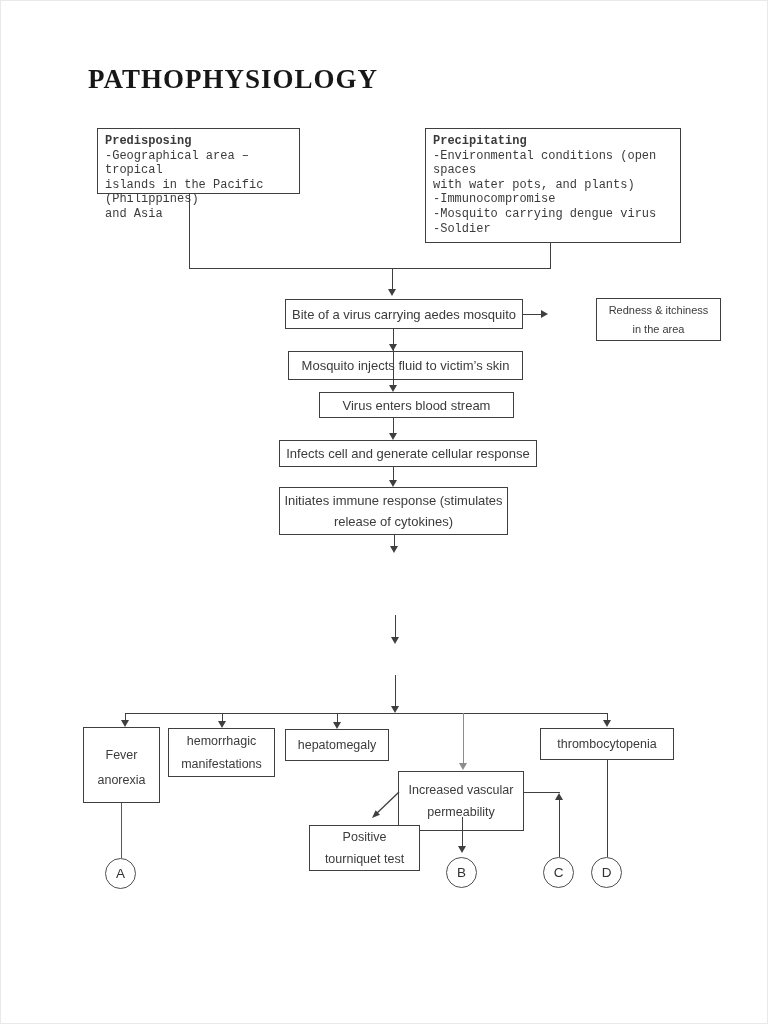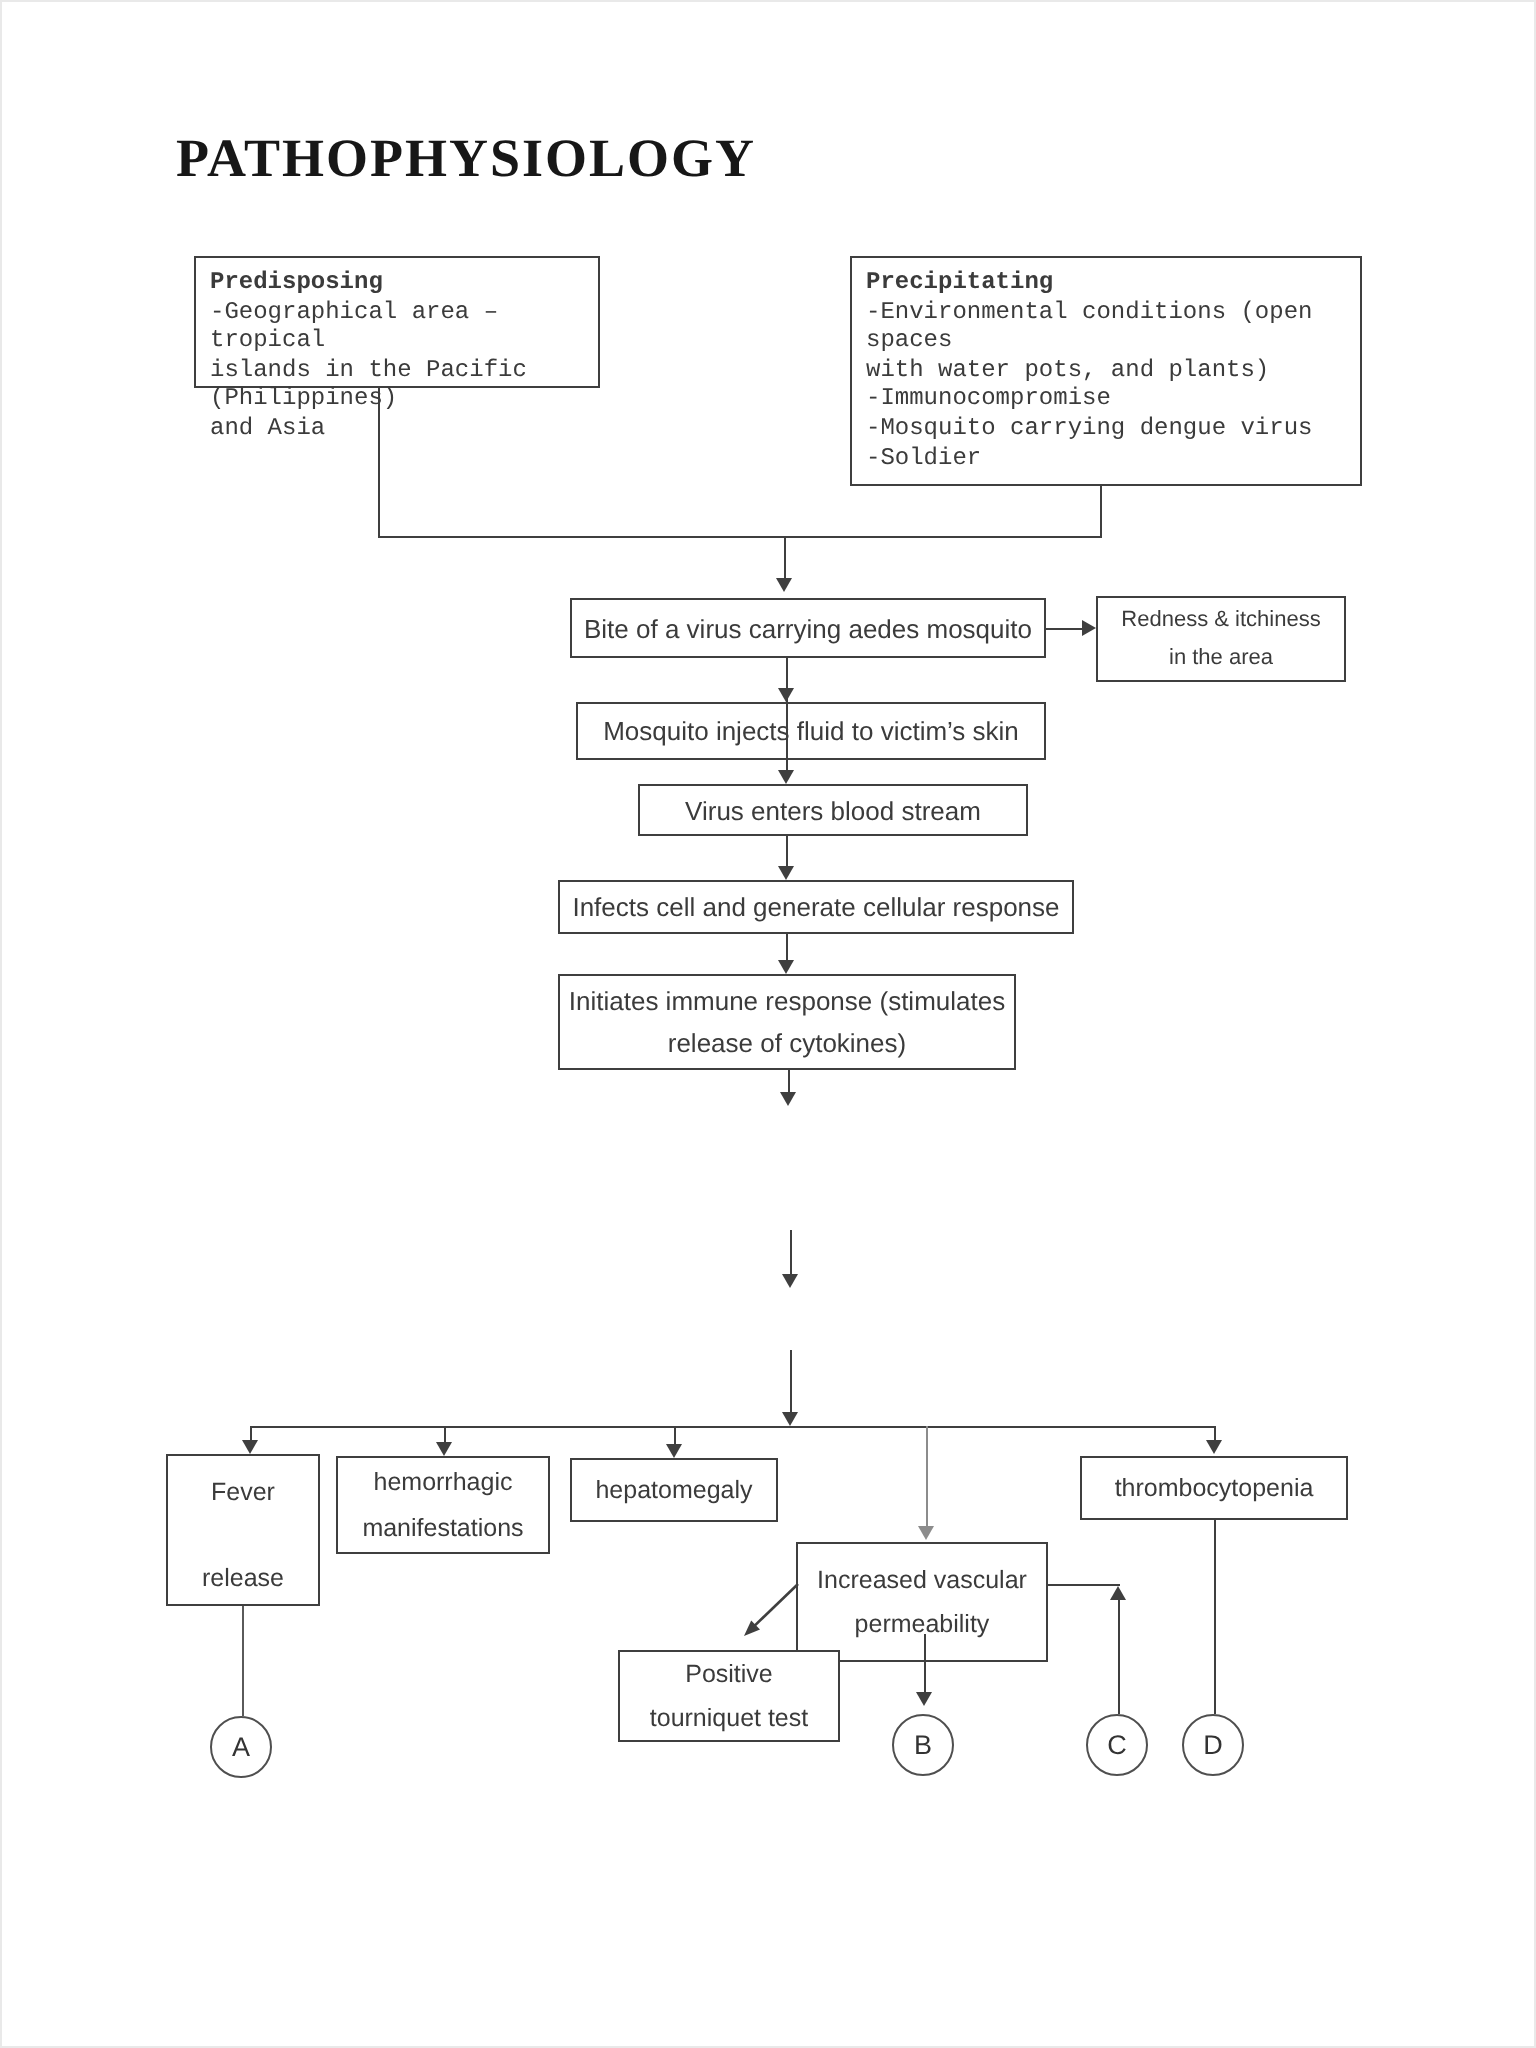--- a/index.html
+++ b/index.html
@@ -11,23 +11,23 @@
   .title{
     position:absolute;left:88px;top:64px;margin:0;
     font-family:"Liberation Serif",serif;font-weight:bold;
     font-size:27px;letter-spacing:1px;color:#171717;
   }
   .box{position:absolute;box-sizing:border-box;border:1px solid #3f3f3f;background:#ffffff;}
   .factor{font-size:12px;line-height:14.6px;padding:5px 7px;text-align:left;font-family:Liberation Mono, monospace;}
   .factor .hd{font-weight:bold;}
   .node{display:flex;flex-direction:column;align-items:center;justify-content:center;text-align:center;font-size:13px;line-height:21px;}
   .node.topalign{justify-content:flex-start;padding-top:5px;}
-  .node.small{font-size:11px;line-height:19px;}
+  .node.small{font-size:11px;line-height:19px;margin-left:48px;}
   .node.outcome{font-size:12.5px;}
-  .node.spread{line-height:25px;justify-content:space-between;padding-top:6px;}
+  .node.spread{line-height:25px;justify-content:center;padding-top:6px;}
   .hline,.vline{position:absolute;background:#3f3f3f;}
   .hline{height:1px;}
   .vline{width:1px;}
   .gray-l{background:#8c8c8c;}
   .arr{position:absolute;width:0;height:0;}
   .arr.down{border-left:4px solid transparent;border-right:4px solid transparent;border-top:7px solid #3f3f3f;}
   .arr.down.gray-a{border-top-color:#8c8c8c;}
   .arr.up{border-left:4px solid transparent;border-right:4px solid transparent;border-bottom:7px solid #3f3f3f;}
   .arr.right{border-top:4px solid transparent;border-bottom:4px solid transparent;border-left:7px solid #3f3f3f;}
   .circle{
@@ -83,21 +83,21 @@
 
   <div class="box node" style="left:279px;top:487px;width:229px;height:48px">
     <div>Initiates immune response (stimulates</div>
     <div>release of cytokines)</div>
   </div>
 
 
 
   <div class="box node outcome spread" style="left:83px;top:727px;width:77px;height:76px">
     <div>Fever</div>
-    <div>release</div>
+    <div>anorexia</div>
   </div>
 
   <div class="box node outcome" style="left:168px;top:728px;width:107px;height:49px;line-height:23px">
     <div>hemorrhagic</div>
     <div>manifestations</div>
   </div>
 
   <div class="box node outcome" style="left:285px;top:729px;width:104px;height:32px">
     <div>hepatomegaly</div>
   </div>

